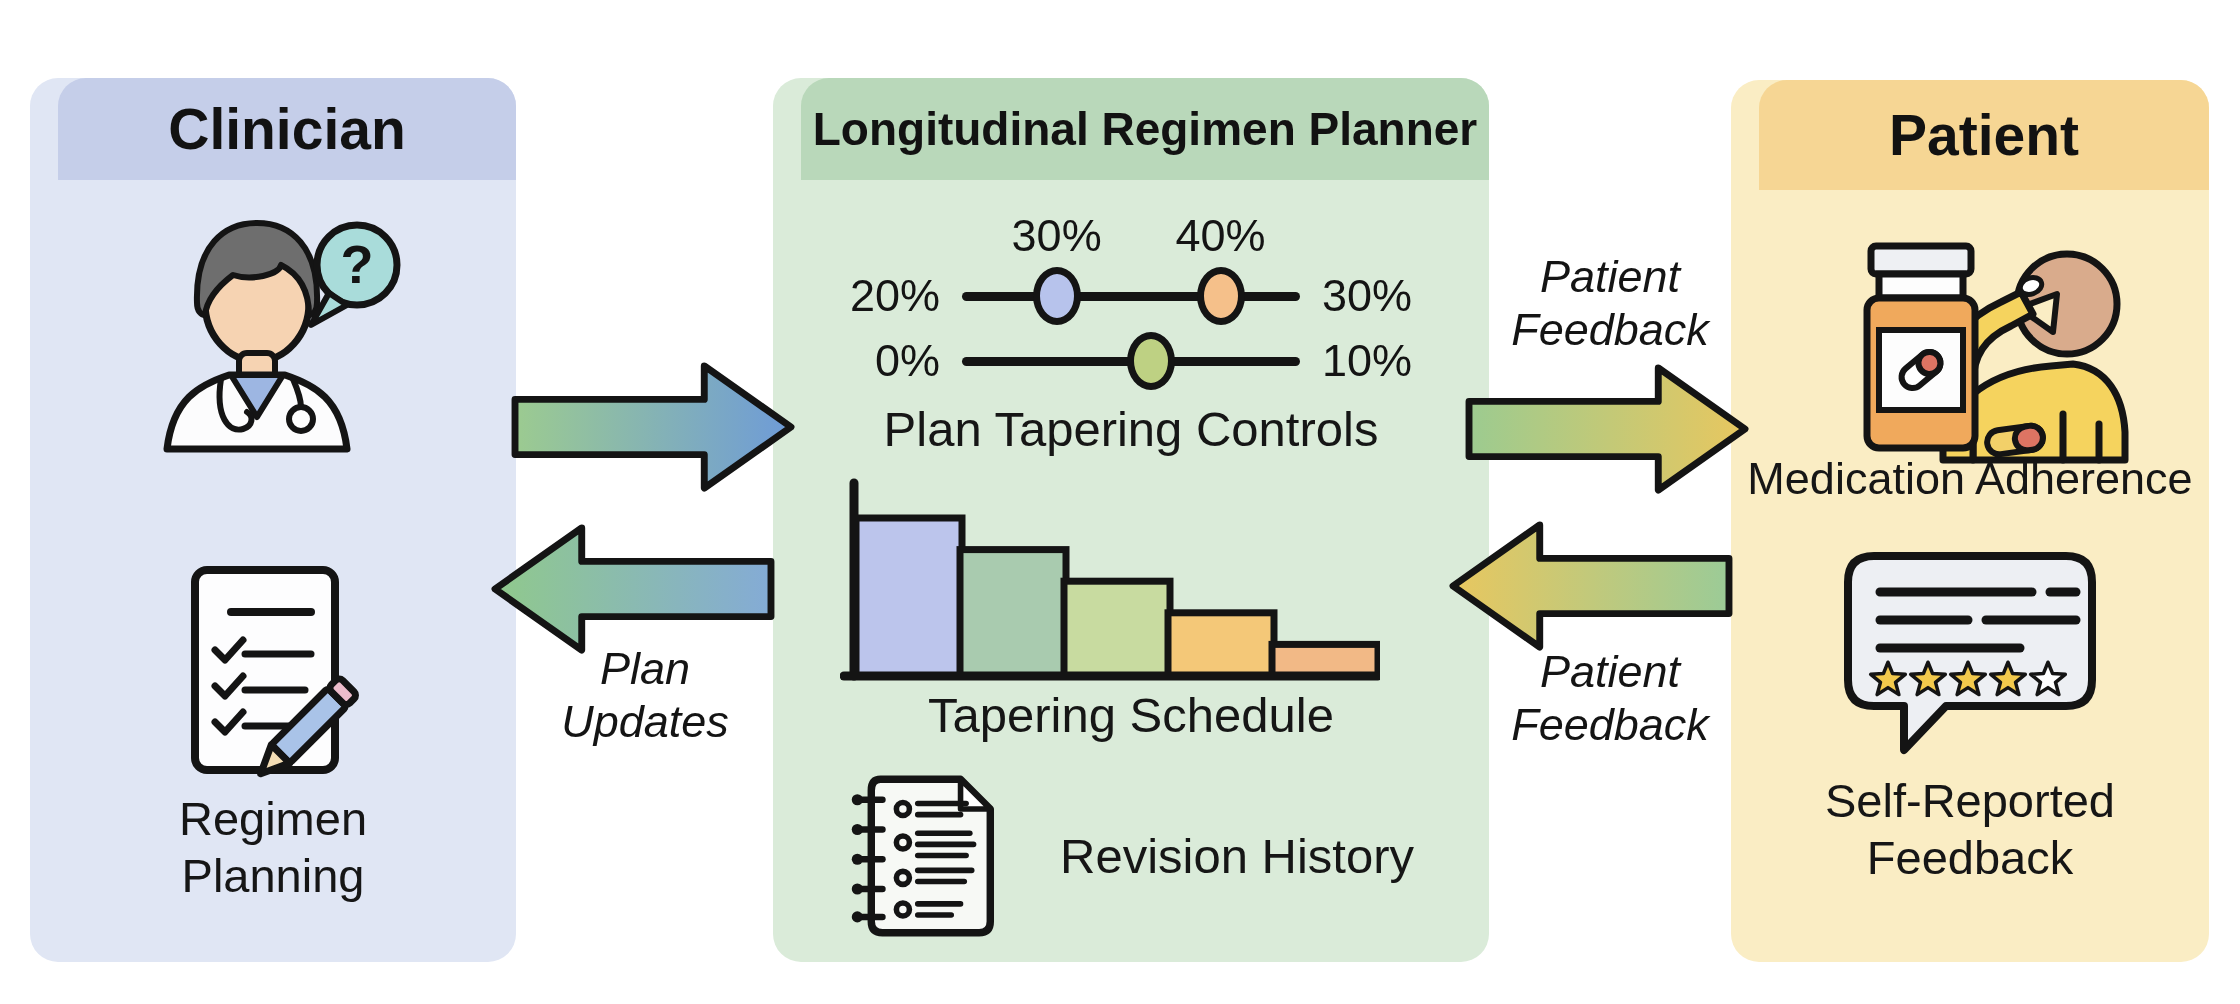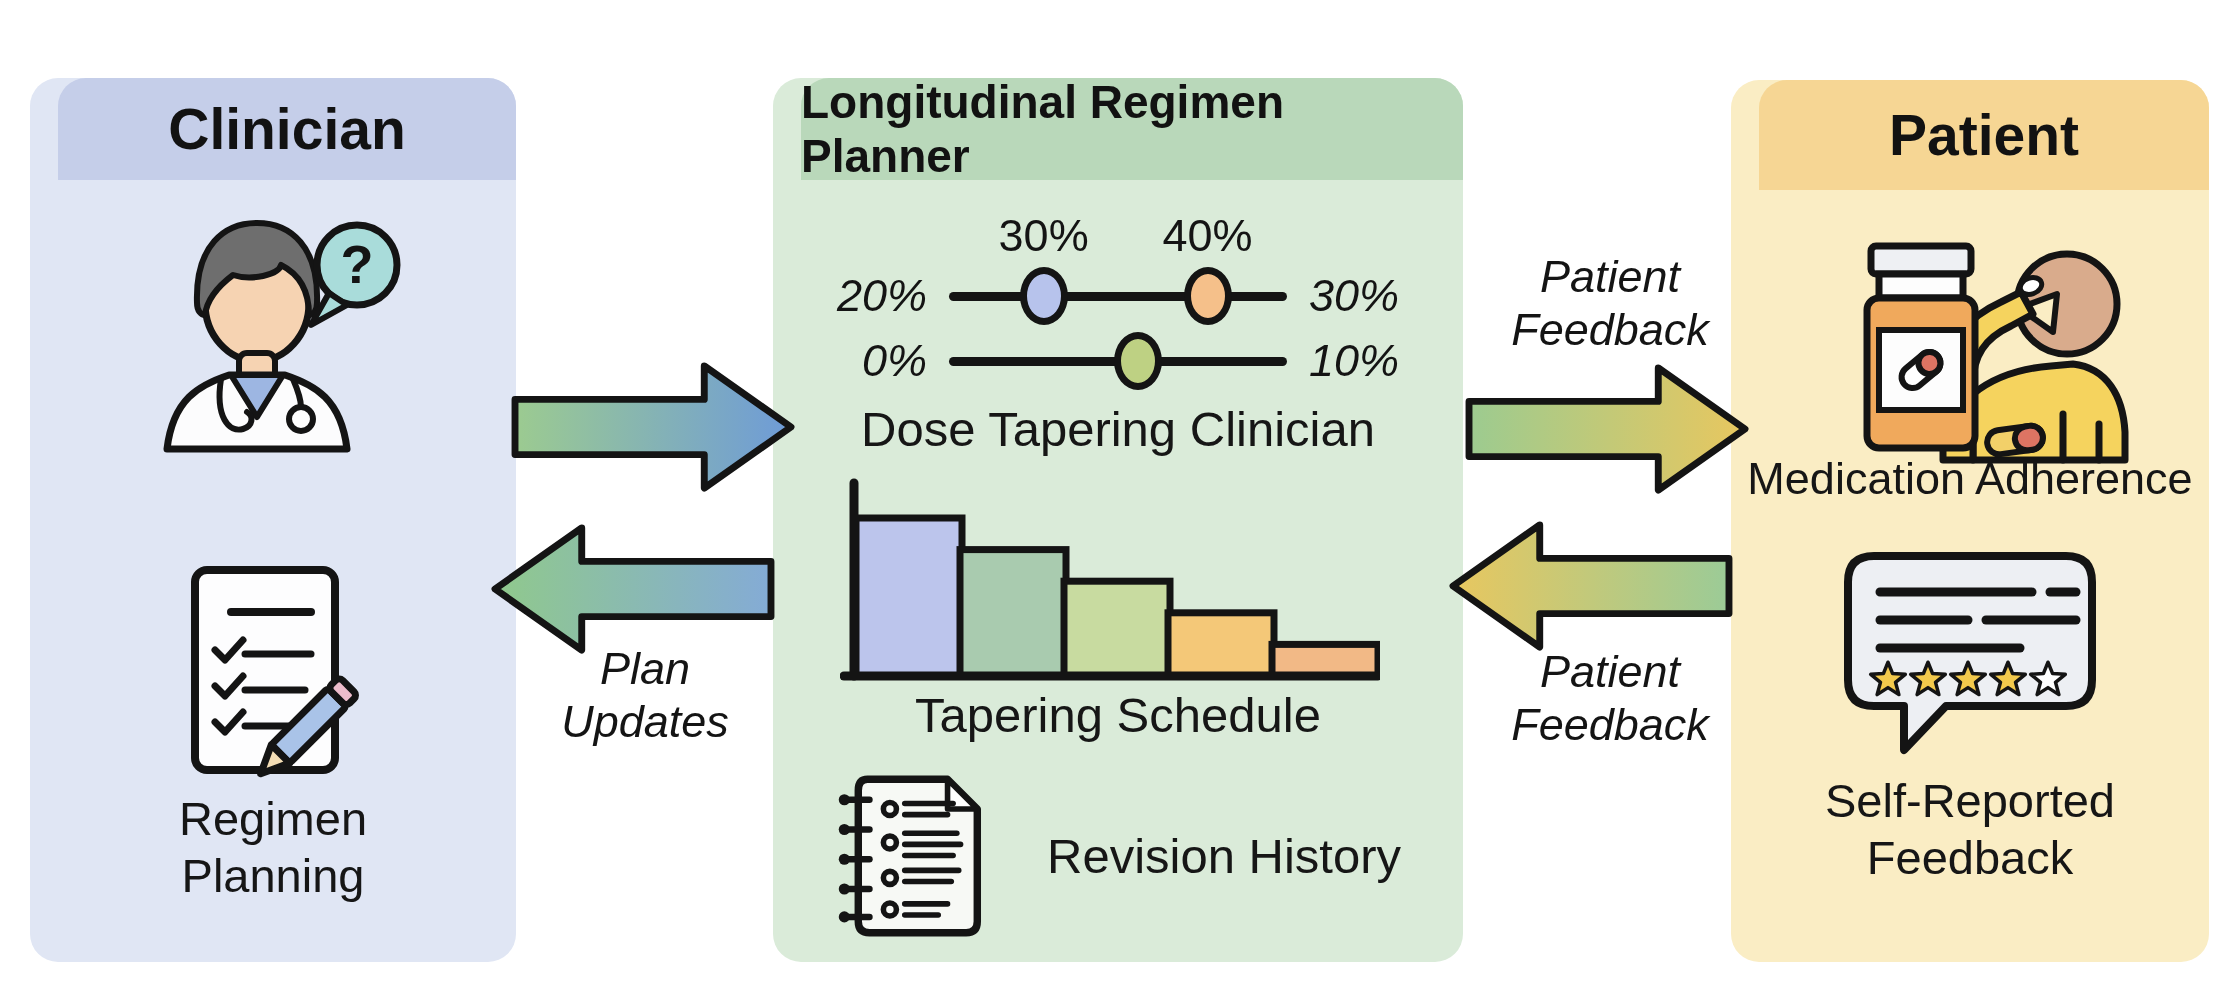--- a/index.html
+++ b/index.html
@@ -15,40 +15,40 @@
   }
   .panel-title{font-weight:bold;color:#121212;}
   .panel-body{position:absolute;left:0;right:0;bottom:0;border-radius:0 0 28px 28px;}
 
   
   .clinician{left:30px;top:78px;width:486px;height:884px;background:#e0e6f4;}
   .clinician .panel-header{height:102px;background:#c5cee9;}
   .clinician .panel-title{font-size:57px;}
 
   
-  .planner{left:773px;top:78px;width:690px;height:884px;background:#daebd9;}
+  .planner{left:773px;top:78px;width:690px;height:884px;background:#daebd9;padding-left:26px;}
   .planner .panel-header{height:102px;background:#b9d8ba;}
   .planner .panel-title{font-size:46px;}
 
   
   .patient{left:1731px;top:80px;width:478px;height:882px;background:#faedc4;}
   .patient .panel-header{height:110px;background:#f6d694;}
   .patient .panel-title{font-size:57px;}
 
   .caption{
     position:absolute;left:0;right:0;text-align:center;font-size:47px;line-height:1.22;
     color:#161616;white-space:pre-line;
   }
   .icon-center{position:absolute;left:50%;transform:translateX(-50%);}
 
   
   .slider-row{
     position:absolute;left:0;right:0;display:flex;align-items:center;justify-content:center;gap:22px;height:58px;
   }
-  .slider-row .pct{font-size:45px;font-weight:500;width:112px;font-style:italic;}
+  .slider-row .pct{font-size:45px;font-weight:500;width:112px;}
   .slider-row .pct.left{text-align:right;}
   .slider-row .pct.right{text-align:left;}
   .track{position:relative;width:338px;height:9px;background:#141414;border-radius:5px;}
   .knob{
     position:absolute;top:50%;width:48px;height:58px;box-sizing:border-box;
     border:7px solid #141414;border-radius:50%;transform:translate(-50%,-50%);
   }
   .knob-label{
     position:absolute;bottom:56px;left:50%;transform:translateX(-50%);
     font-size:45px;font-weight:500;color:#141414;white-space:nowrap;
@@ -128,21 +128,21 @@
         </div>
       <span class="pct right">30%</span>
     </div>
     <div class="slider-row" style="top:254px">
       <span class="pct left">0%</span>
       <div class="track">
           <div class="knob" style="left: 56%; background: rgb(190, 209, 131);"></div>
         </div>
       <span class="pct right">10%</span>
     </div>
-    <div class="caption" style="top:322px;font-size:49px">Dose Tapering Clinician</div>
+    <div class="caption" style="top:322px;font-size:49px">Plan Tapering Controls</div>
 
     <svg style="position:absolute;left:67px;top:400px" width="540" height="205" viewBox="0 0 540 205">
       <g>
           <rect x="16" y="40.0" width="106" height="158.0" fill="#bcc5ec" stroke="#141414" stroke-width="7"></rect>
           <rect x="120" y="71.6" width="106" height="126.4" fill="#a9cbaf" stroke="#141414" stroke-width="7"></rect>
           <rect x="224" y="103.2" width="106" height="94.8" fill="#c8dba0" stroke="#141414" stroke-width="7"></rect>
           <rect x="328" y="134.8" width="106" height="63.2" fill="#f4c878" stroke="#141414" stroke-width="7"></rect>
           <rect x="432" y="166.4" width="106" height="31.6" fill="#f2b986" stroke="#141414" stroke-width="7"></rect>
         </g>
       <line x1="14" y1="5" x2="14" y2="198" stroke="#141414" stroke-width="9" stroke-linecap="round"></line>

